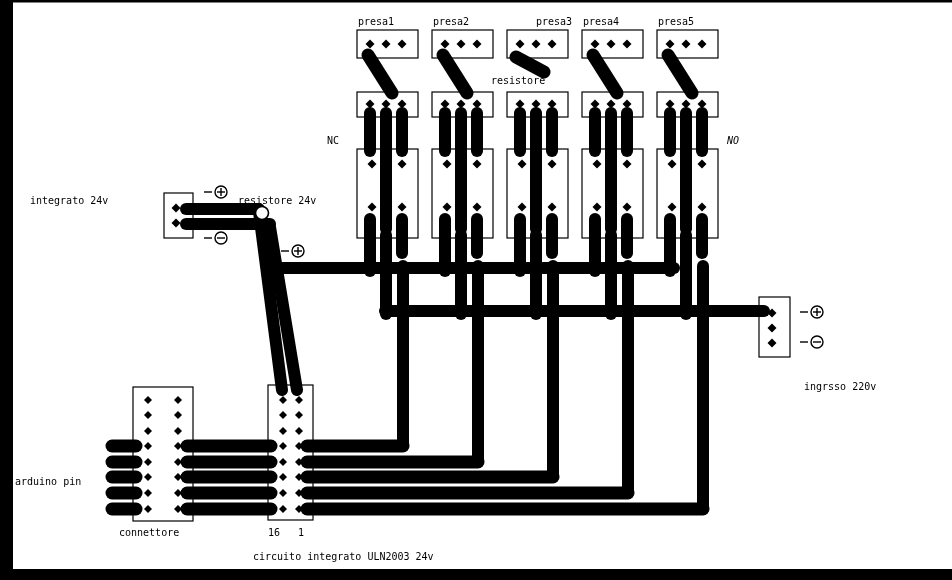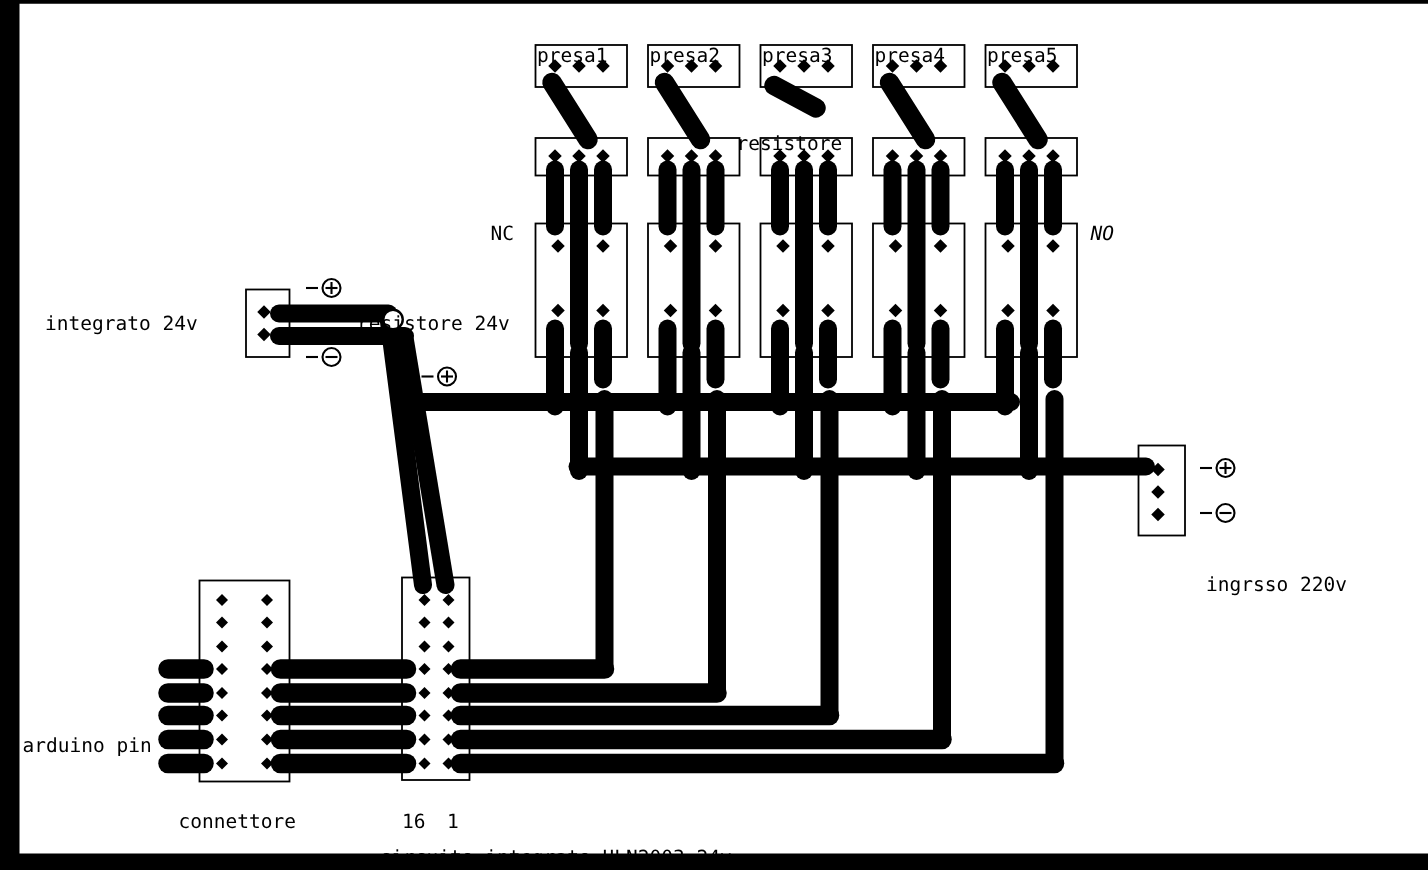--- a/index.html
+++ b/index.html
@@ -13,25 +13,24 @@
   svg.draw{position:absolute;left:0;top:0;display:block;}
   .box{fill:#ffffff;stroke:var(--ink,#000000);stroke-width:1.2;}
   .w{stroke:var(--ink,#000000);stroke-width:12;stroke-linecap:round;fill:none;}
   .w13{stroke-width:13;}
   .dot{fill:var(--ink,#000000);stroke:none;}
   .sym{stroke:var(--ink,#000000);stroke-width:1.4;fill:none;}
   .bar{fill:var(--ink,#000000);}
   .joint{fill:#ffffff;stroke:var(--ink,#000000);stroke-width:1.6;}
   .lbl{
     position:absolute;
-    font-size:13px;line-height:14px;
+    font-size:10px;line-height:14px;
     color:var(--ink,#000000);
     white-space:pre;
     letter-spacing:0px;
-    margin-top:16px;
   }
 </style>
 </head>
 <body>
 
 <div class="stage">
 
 <svg class="draw" width="952" height="580" viewBox="0 0 952 580">
   <defs>
     <path id="dm" d="M0,-4.5 L4.5,0 L0,4.5 L-4.5,0 Z"></path>
@@ -282,31 +281,31 @@
     <g>
       <line class="sym" x1="800" y1="342" x2="808" y2="342"></line>
       <circle class="sym" cx="817" cy="342" r="6"></circle>
       <line class="sym" x1="813" y1="342" x2="821" y2="342"></line>
     </g>
   </g>
 </svg>
 
 <div class="lbl" style="left:358px;top:15px;">presa1</div>
 <div class="lbl" style="left:433px;top:15px;">presa2</div>
-<div class="lbl" style="left:508px;top:15px;">presa3</div>
+<div class="lbl" style="left:536px;top:15px;">presa3</div>
 <div class="lbl" style="left:583px;top:15px;">presa4</div>
 <div class="lbl" style="left:658px;top:15px;">presa5</div>
 
 <div class="lbl" style="left:491px;top:74px;">resistore</div>
 <div class="lbl" style="left:327px;top:134px;">NC</div>
 <div class="lbl" style="left:727px;top:134px;font-style:italic;">NO</div>
 
 <div class="lbl" style="left:30px;top:194px;">integrato 24v</div>
 <div class="lbl" style="left:238px;top:194px;">resistore 24v</div>
-<div class="lbl" style="left:804px;top:368px;">ingrsso 220v</div>
+<div class="lbl" style="left:804px;top:380px;">ingrsso 220v</div>
 
 <div class="lbl" style="left:15px;top:475px;">arduino pin</div>
 <div class="lbl" style="left:119px;top:526px;">connettore</div>
 <div class="lbl" style="left:268px;top:526px;">16</div>
 <div class="lbl" style="left:298px;top:526px;">1</div>
 <div class="lbl" style="left:253px;top:550px;">circuito integrato ULN2003 24v</div>
 
 </div>
 
 </body></html>

